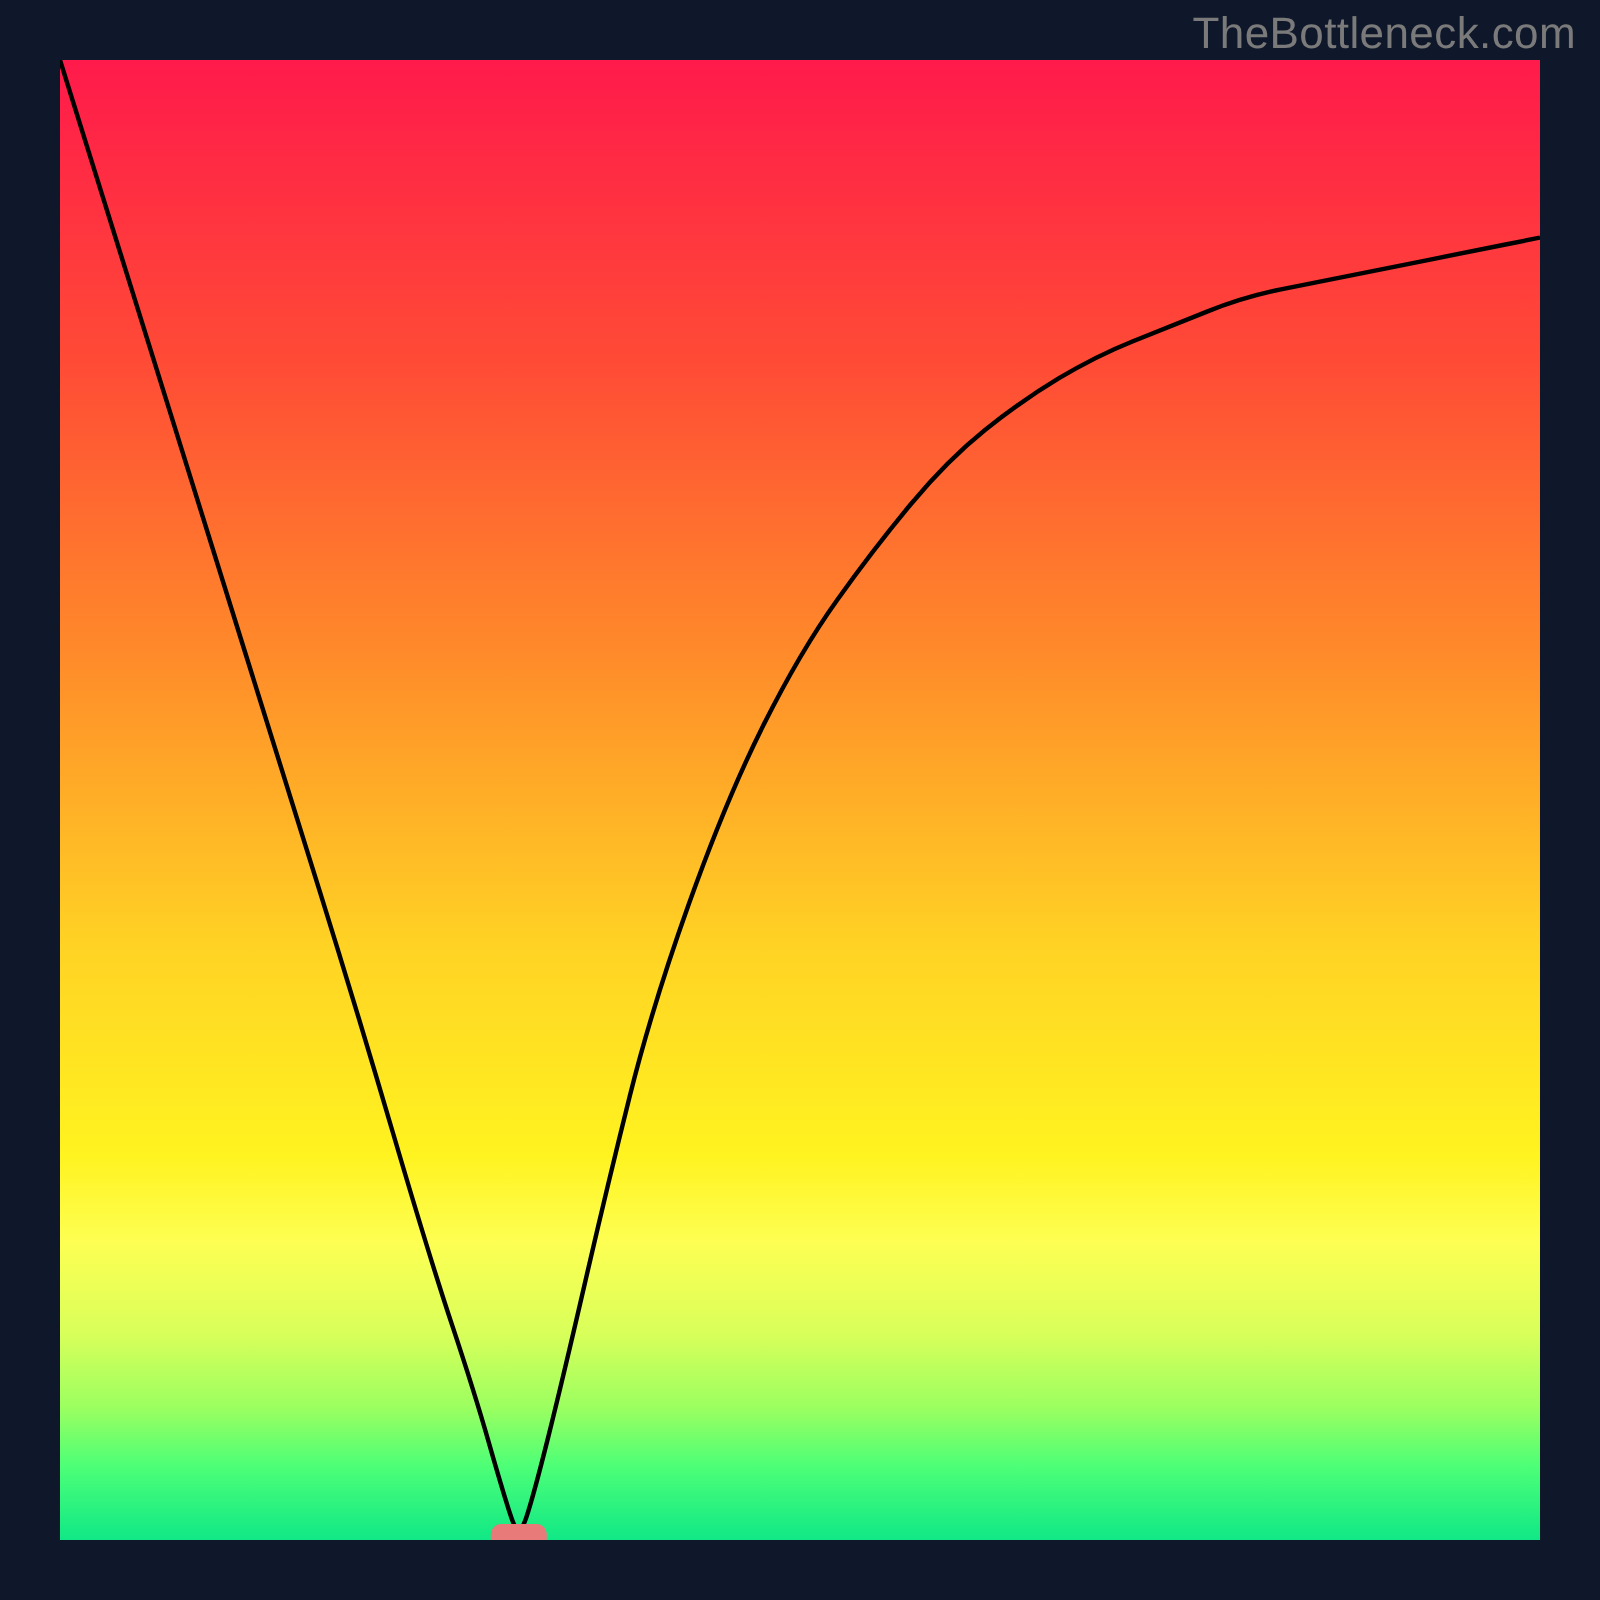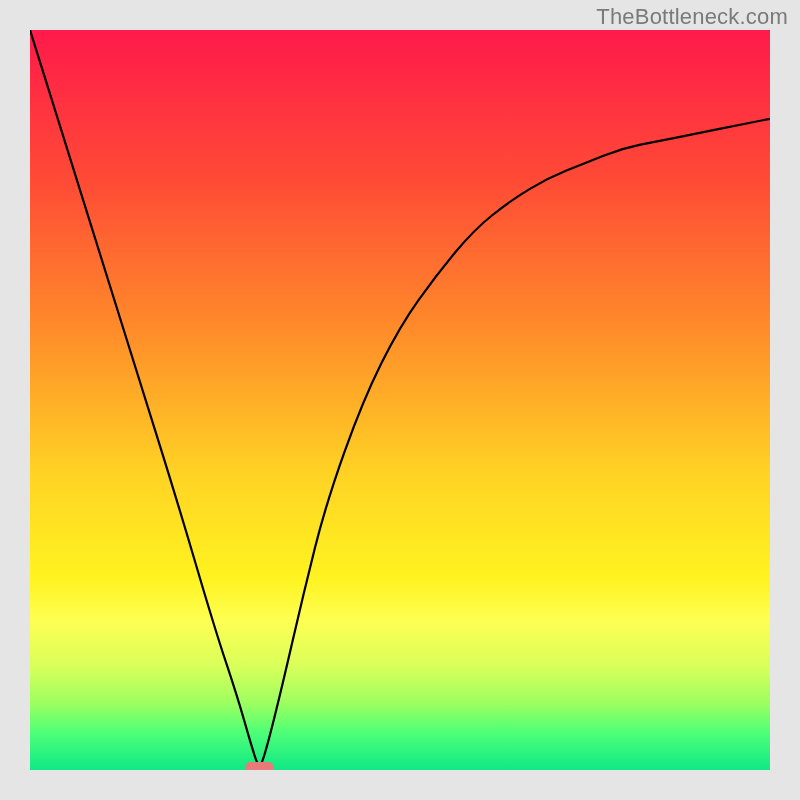--- a/index.html
+++ b/index.html
@@ -8,21 +8,21 @@
     width: 800px;
     height: 800px;
     background: #000;
     font-family: Arial, Helvetica, sans-serif;
     overflow: hidden;
   }
   .outer {
     position: relative;
     width: 800px;
     height: 800px;
-    background: #e5e5e5;
+    background: #0f172a;
   }
   .plot {
     position: absolute;
     left: 30px;
     top: 30px;
     width: 740px;
     height: 740px;
   }
   .watermark {
     position: absolute;

